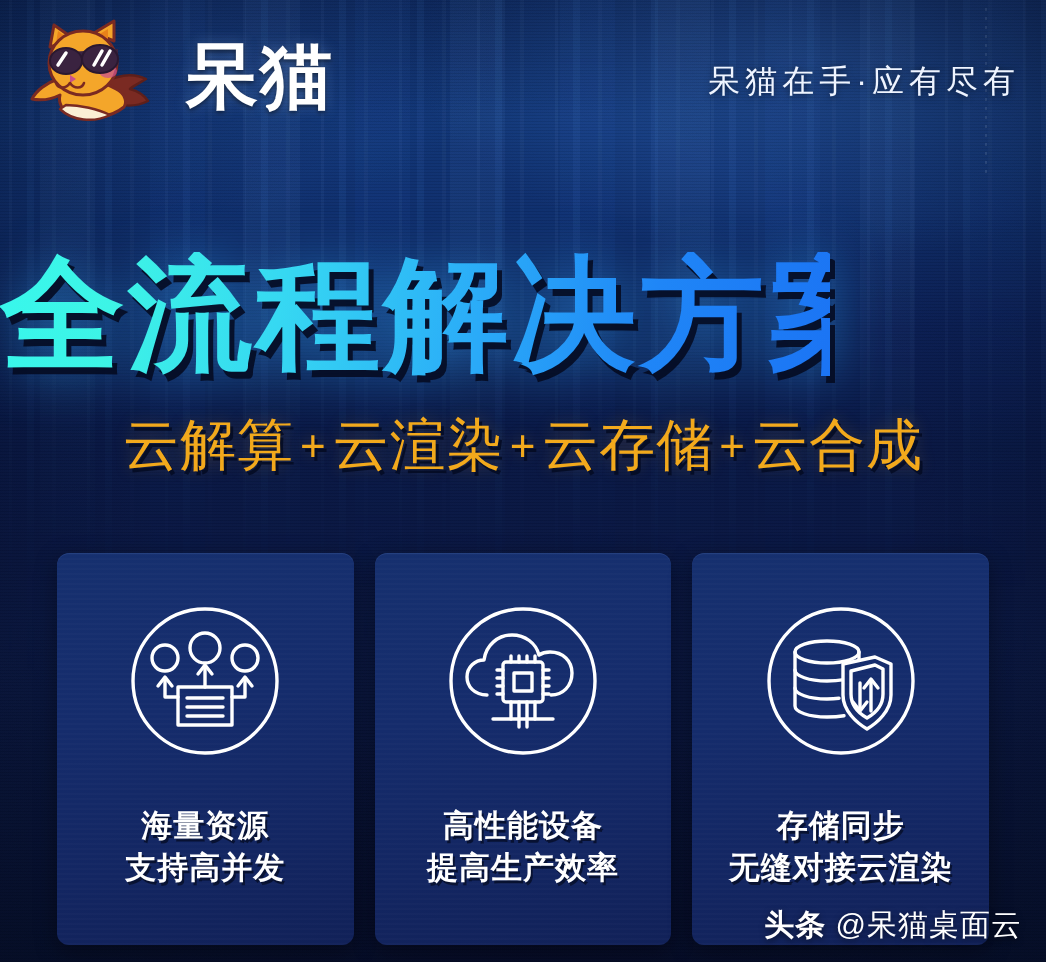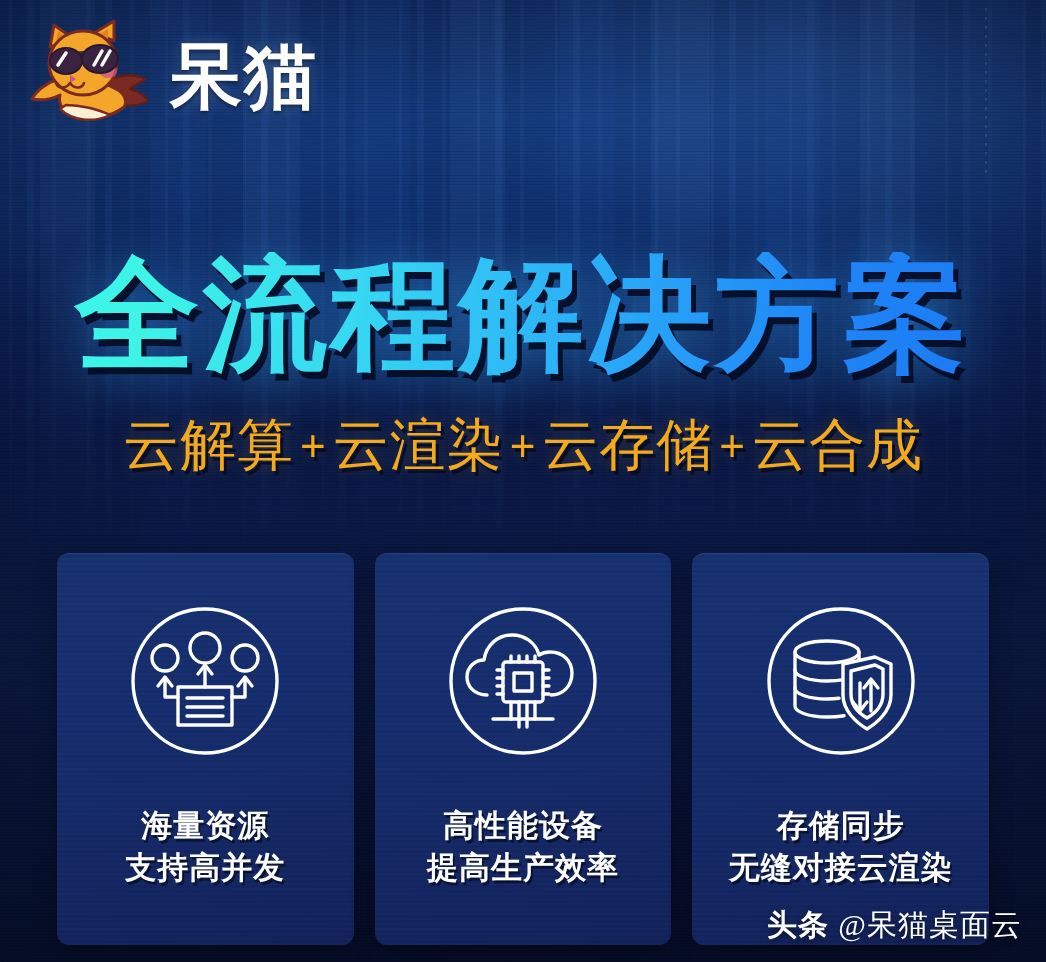--- a/index.html
+++ b/index.html
@@ -91,38 +91,38 @@
   
   .header {
     position:absolute; left:0; top:0; width:1046px; height:152px;
     display:flex; align-items:center;
   }
   .logo-wrap { display:flex; align-items:center; padding-left:28px; }
 
   .cat { width:128px; height:120px; display:block; margin-top:2px; }
 
   .logo-text {
-    margin-left:14px;
+    margin-left:30px;
     font-size:72px; line-height:1;
     font-weight:bold; color:#ffffff;
     letter-spacing:2px;
     text-shadow:0 2px 5px rgba(0,0,0,.55), 0 0 14px rgba(140,190,255,.35);
   }
 
   .tagline {
     position:absolute; right:26px; top:60px;
     font-size:32px; letter-spacing:5px;
     color:#eef4ff; font-weight:400;
     text-shadow:0 1px 6px rgba(0,0,0,.5);
     white-space:nowrap;
   }
 
   
   .headline {
-    position:absolute; left:0; top:252px; width:1046px;
+    position:absolute; left:0; top:252px; width:830px;
     text-align:center;
     font-size:124px; line-height:1; font-weight:bold;
     letter-spacing:4px;
     background:linear-gradient(100deg, #38f7ec 0%, #3df4e6 14%, #36d8f2 34%, #2aaaf8 58%, #1f86f7 78%, #1b74f4 100%);
     -webkit-background-clip:text; background-clip:text;
     -webkit-text-fill-color:transparent; color:transparent;
     filter:drop-shadow(5px 7px 0 rgba(4,10,32,0.88)) drop-shadow(0 0 26px rgba(50,170,255,0.45));
     white-space:nowrap;
   }
 
@@ -165,21 +165,21 @@
   }
   .card-text .l2 { display:block; }
 
   
   .watermark {
     position:absolute; right:24px; bottom:16px;
     font-size:30px; font-weight:bold; color:#ffffff;
     letter-spacing:1px; white-space:nowrap;
     text-shadow:0 2px 6px rgba(0,0,0,.6);
   }
-  .watermark .at { font-weight:normal;font-family:Liberation Serif, serif; }
+  .watermark .at { font-weight:normal; }
 </style>
 </head>
 <body>
 
 <div class="poster">
 
   <div class="bg-racks"></div>
   <div class="bg-racks2"></div>
   <div class="bg-glow"></div>
   <div class="bg-dots"></div>
@@ -217,20 +217,21 @@
         <path d="M74 48 L82 34" stroke="#ffffff" stroke-width="3.5" stroke-linecap="round"></path>
 
         <path d="M42 58 L48 62 L42 66 Z" fill="#c9518c"></path>
         <path d="M42 66 C38 72 30 72 28 66" fill="none" stroke="#7a2a22" stroke-width="2.5" stroke-linecap="round"></path>
         <path d="M42 66 C46 72 54 72 56 66" fill="none" stroke="#7a2a22" stroke-width="2.5" stroke-linecap="round"></path>
       </svg>
 
       <span class="logo-text">呆猫</span>
     </div>
 
+    <div class="tagline">呆猫在手·应有尽有</div>
   </div>
 
   <div class="headline">全流程解决方案</div>
 
   <div class="subtitle">
     <span>云解算</span><span class="plus">+</span><span>云渲染</span><span class="plus">+</span><span>云存储</span><span class="plus">+</span><span>云合成</span>
   </div>
 
   <div class="cards">
 

